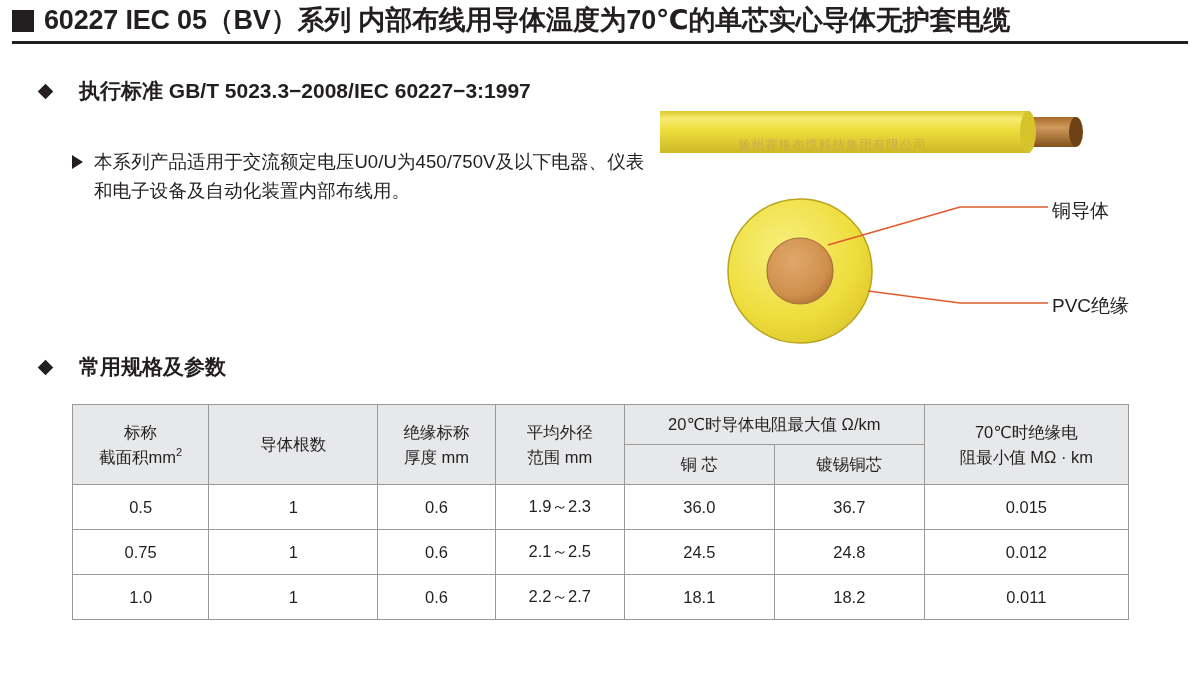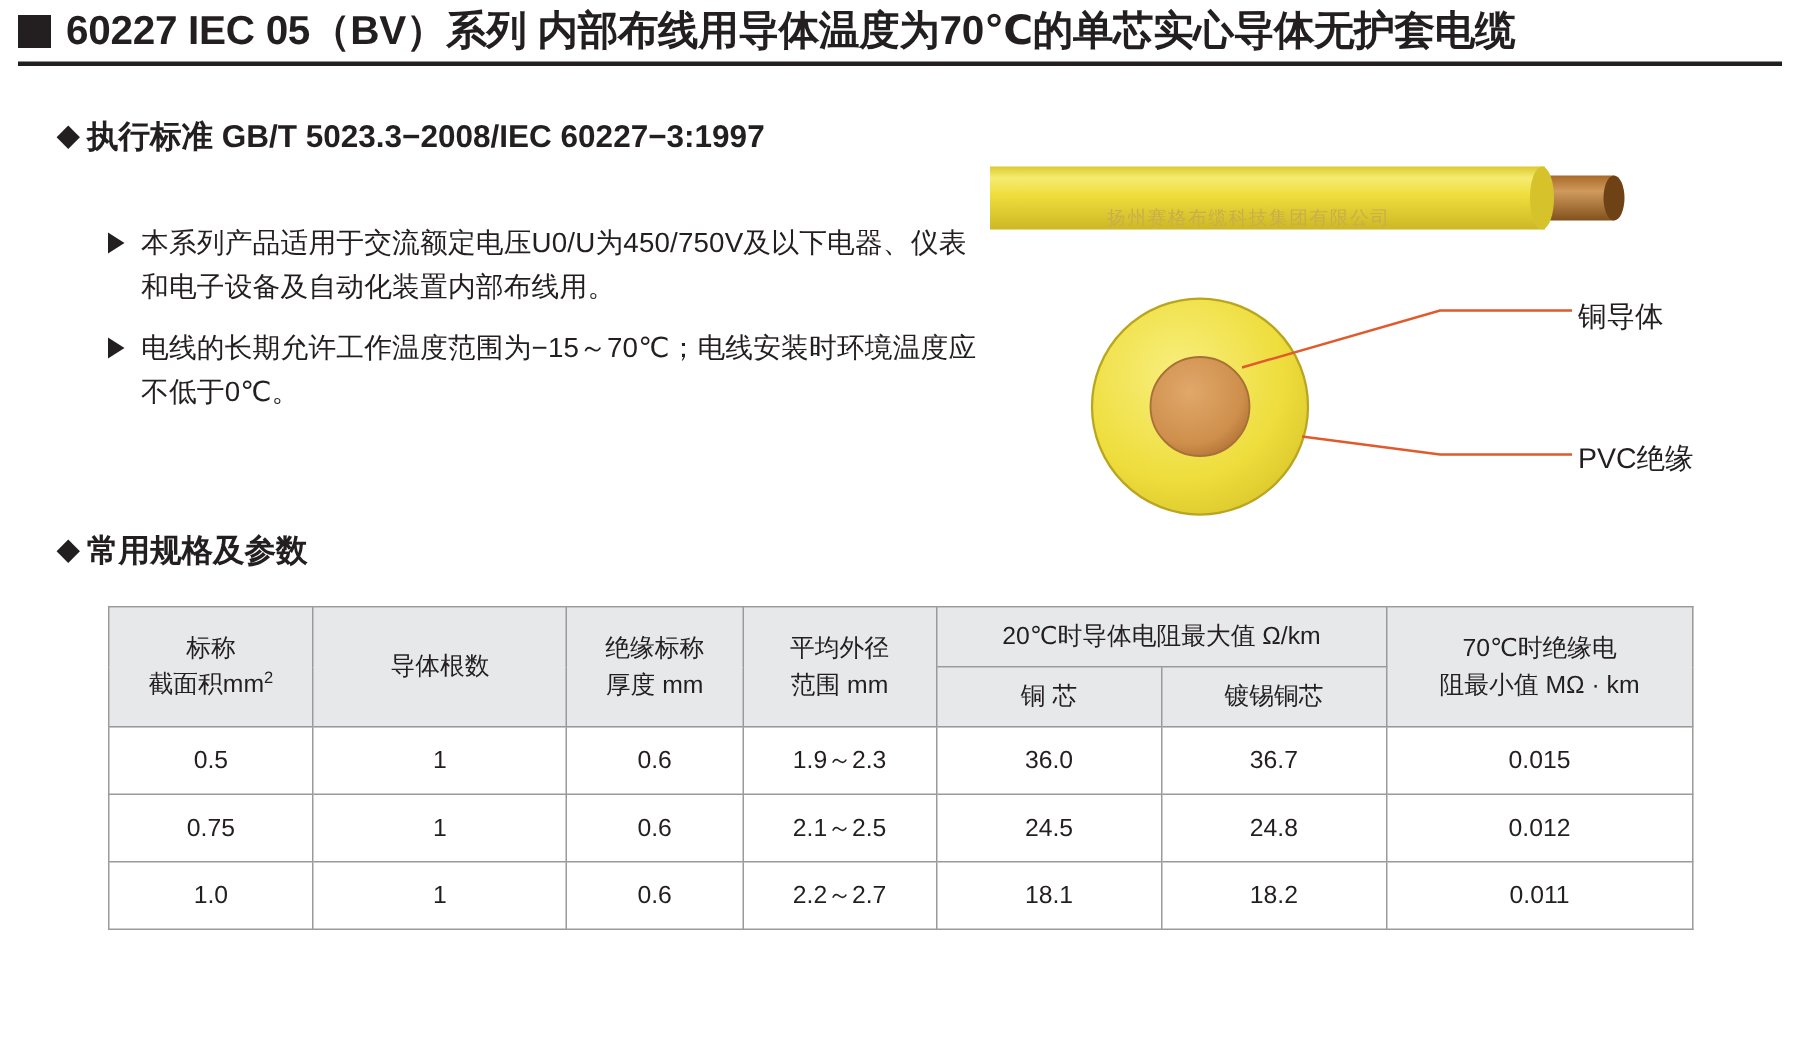--- a/index.html
+++ b/index.html
@@ -46,21 +46,21 @@
     width: 1176px;
     height: 3px;
     background: #231f20;
   }
 
   
   .section-head {
     position: absolute;
     display: flex;
     align-items: center;
-    gap: 7px;
+    gap: 28px;
     font-size: 21px;
     font-weight: bold;
   }
   .diamond {
     width: 11px;
     height: 11px;
     background: #231f20;
     transform: rotate(45deg);
     flex: 0 0 auto;
   }
@@ -168,24 +168,20 @@
 
 <div class="section-head" id="standard-head">
   <span class="diamond"></span>
   <span>执行标准 GB/T 5023.3−2008/IEC 60227−3:1997</span>
 </div>
 
 <div class="bullet-list">
   <div class="bullet-item">
     <span class="tri"></span>
     <span class="bullet-text">本系列产品适用于交流额定电压U0/U为450/750V及以下电器、仪表和电子设备及自动化装置内部布线用。</span>
-  </div>
-  <div class="bullet-item">
-    <span class="tri"></span>
-    <span class="bullet-text">电线的长期允许工作温度范围为−15～70℃；电线安装时环境温度应不低于0℃。</span>
   </div>
 </div>
 
 <div class="illus">
 
   <svg class="cable-wrap" width="540" height="250" viewBox="0 0 540 250">
 
     <defs>
       <linearGradient id="sheathGrad" x1="0" y1="0" x2="0" y2="1">
         <stop offset="0%" stop-color="#ddc92f"></stop>

